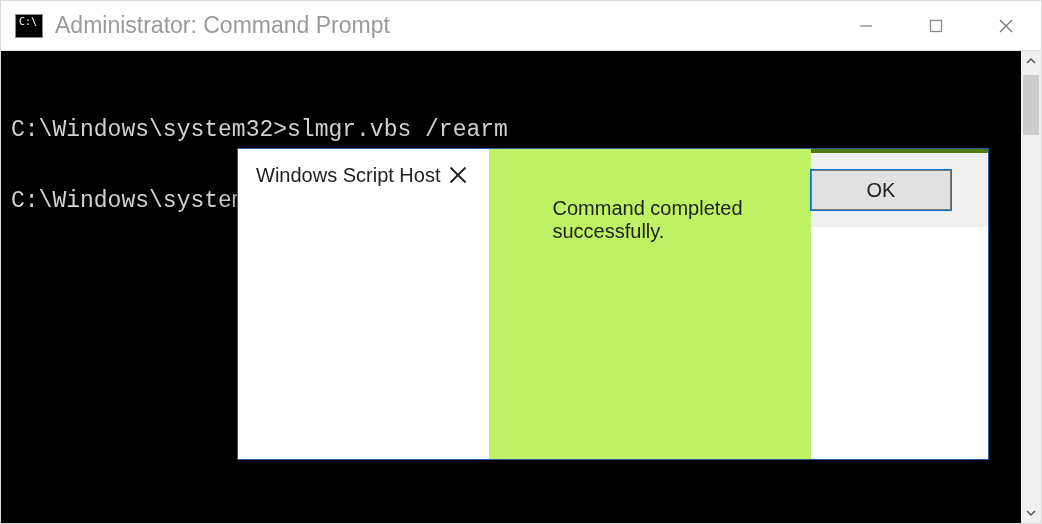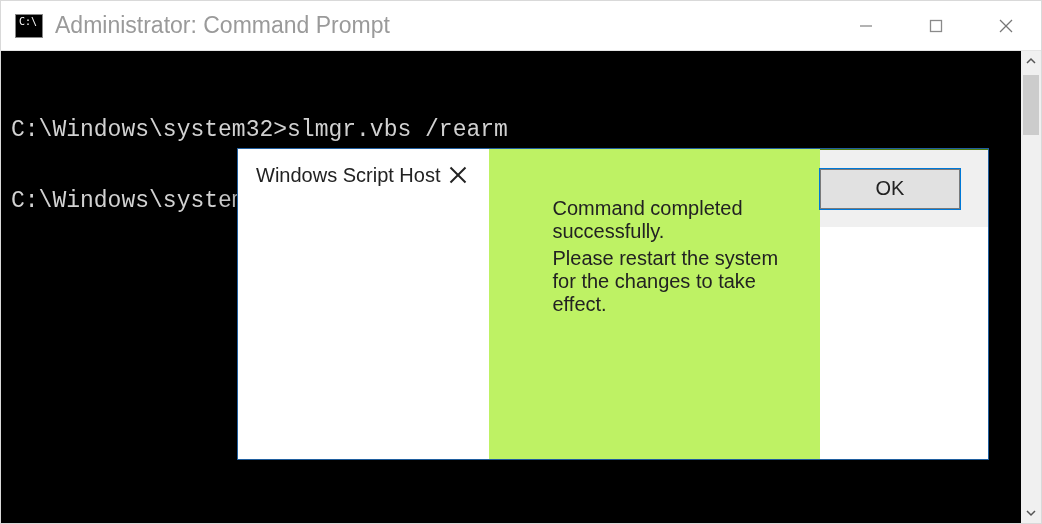--- a/index.html
+++ b/index.html
@@ -167,25 +167,25 @@
     padding: 48px 30px 10px 64px;
     font-size: 20px;
     color: #222;
     background: #bef264;
   }
   .dialog-body .line { margin: 0 0 4px 0; }
 
   .dialog-footer {
     height: 78px;
     background: #f0f0f0;
-    border-top: 1px solid #4d7c0f;
+    border-top: 4px solid #4d7c0f;
     display: flex;
     align-items: center;
     justify-content: flex-end;
-    padding-right: 28px;
+    padding-right: 37px;
   }
   .ok-button {
     min-width: 140px;
     height: 40px;
     background: #e1e1e1;
     border: 1px solid #7a7a7a;
     box-shadow: 0 0 0 1px #0078d7;
     font-size: 20px;
     color: #222;
     display: flex;
@@ -252,19 +252,18 @@
     <div class="dialog-close">
       <svg viewBox="0 0 16 16">
         <line x1="2" y1="2" x2="14" y2="14"></line>
         <line x1="14" y1="2" x2="2" y2="14"></line>
       </svg>
     </div>
   </div>
 
   <div class="dialog-body">
     <div class="line">Command completed successfully.</div>
-    <div class="line">Please restart the system for the changes to take effect.</div>
   </div>
 
   <div class="dialog-footer">
     <div class="ok-button">OK</div>
   </div>
 </div>
 
 </body></html>

